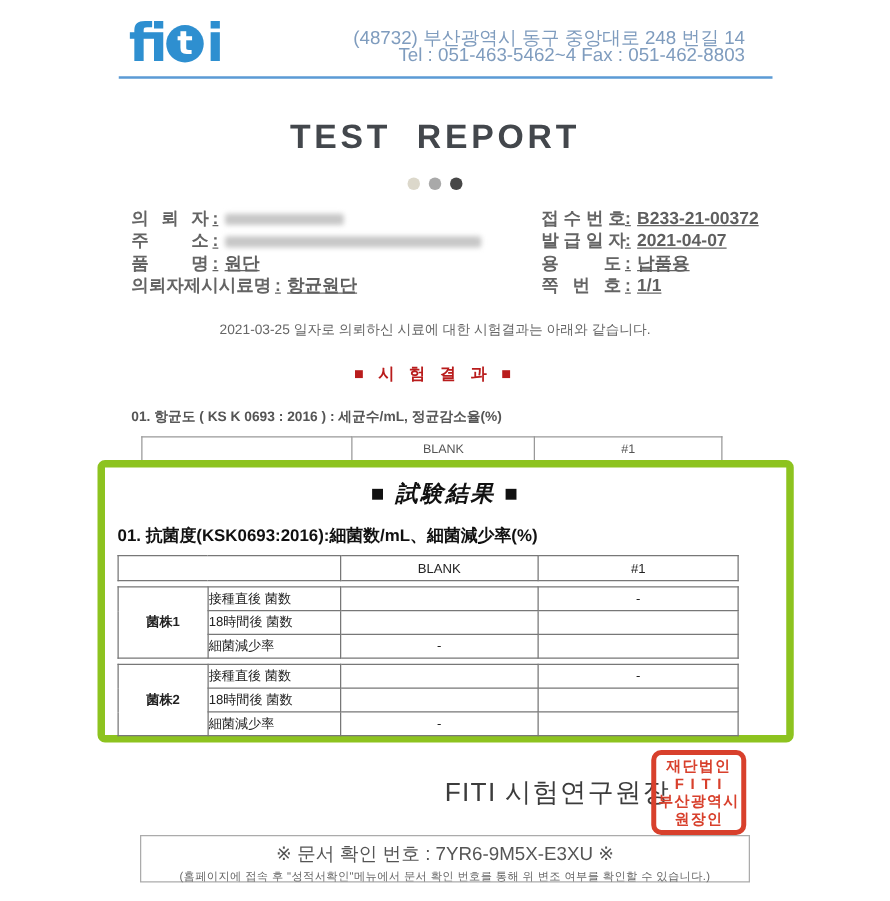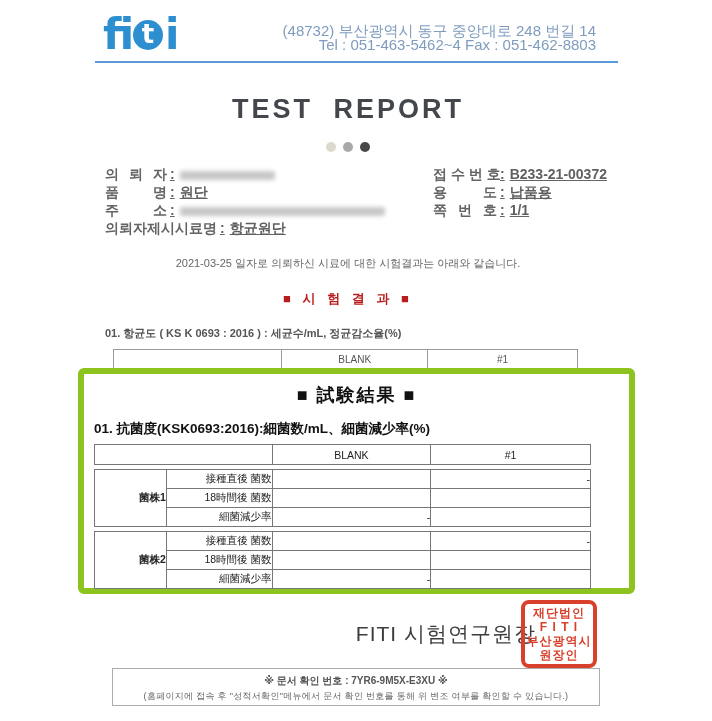--- a/index.html
+++ b/index.html
@@ -46,46 +46,46 @@
   .k-item { position:absolute; left:105px; top:326px; font-size:11px; font-weight:bold; color:#555; }
   .k-table { position:absolute; left:113px; top:349px; width:465px; border-collapse:collapse;
              font-size:10px; color:#555; table-layout:fixed; }
   .k-table td { border:1px solid #999; height:18px; text-align:center; padding:0; }
 
   
   .jp-box {
     position:absolute; left:78px; top:368px; width:545px; height:214px;
     background:#ffffff; border:6px solid #8dc31f; border-radius:6px; z-index:5; color:#111;
   }
-  .jp-title { margin-top:9px; text-align:center; font-size:18px; font-weight:bold; letter-spacing:2px; color:#111; }
+  .jp-title { margin-top:9px; text-align:center; font-size:18px; font-weight:bold; letter-spacing:2px; color:#111;font-style:italic; }
   .jp-item  { margin:13px 0 6px 10px; font-size:13.5px; font-weight:bold; color:#111; }
   .jp-table { margin-left:10px; width:497px; border-collapse:collapse; font-size:10.5px;
               color:#222; table-layout:fixed; }
-  .jp-table td { border:1px solid #777; height:18px; padding:0;text-align:right; }
+  .jp-table td { border:1px solid #777; height:18px; padding:0; }
   .jp-table .hdr td { height:19px; text-align:center; }
   .cell-c { text-align:center; }
   .cell-l { text-align:left; padding-left:8px; }
   .strain { text-align:center; font-weight:bold; }
 
   
   .sig { position:absolute; right:160px; top:620px; font-size:21px; color:#3c3c3c; letter-spacing:1px; z-index:6; }
   .seal {
     position:absolute; left:521px; top:600px; width:68px; height:60px;
     border:4px solid #d8402c; border-radius:8px; color:#d8402c; z-index:10;
     display:flex; flex-direction:column; justify-content:center; align-items:center;
     font-weight:bold; background:transparent;
   }
   .seal div { font-size:12px; line-height:14px; letter-spacing:1px; white-space:nowrap; }
 
   
   .footer-box {
     position:absolute; left:112px; top:668px; width:486px; height:36px;
     border:1px solid #ababab; text-align:center; background:#fff;
   }
-  .footer-line1 { margin-top:5px; font-size:10px; font-weight:bold; color:#555; }
+  .footer-line1 { margin-top:5px; font-size:15px; font-weight:normal; color:#555; }
   .footer-line2 { margin-top:2px; font-size:9px; color:#666; letter-spacing:0.3px; }
 </style>
 </head>
 <body>
 
 <div class="page">
 
   <div class="logo">
     <svg width="110" height="46" viewBox="0 0 110 46">
       <text x="0" y="37" class="logo-fi">fi</text>
@@ -105,33 +105,36 @@
     <div class="dot dot-1"></div>
     <div class="dot dot-2"></div>
     <div class="dot dot-3"></div>
   </div>
 
   <div class="info-left">
     <div class="info-row">
       <span class="lbl">의 뢰 자</span><span class="colon">:</span><span class="redacted redacted-short"></span>
     </div>
     <div class="info-row">
+      <span class="lbl">주  소</span><span class="colon">:</span><span class="redacted redacted-long"></span>
+    </div>
+    <div class="info-row">
       <span class="lbl">품  명</span><span class="colon">:</span><span class="val">원단</span>
     </div>
     <div class="info-row">
-      <span class="lbl">주  소</span><span class="colon">:</span><span class="redacted redacted-long"></span>
-    </div>
-    <div class="info-row">
       <span class="lbl lbl-wide">의뢰자제시시료명</span><span class="colon">:</span><span class="val">항균원단</span>
     </div>
   </div>
 
   <div class="info-right">
     <div class="info-row">
       <span class="lbl" style="width:64px">접 수 번 호</span><span class="colon">:</span><span class="val">B233-21-00372</span>
+    </div>
+    <div class="info-row">
+      <span class="lbl" style="width:64px">발 급 일 자</span><span class="colon">:</span><span class="val">2021-04-07</span>
     </div>
     <div class="info-row">
       <span class="lbl" style="width:64px">용  도</span><span class="colon">:</span><span class="val">납품용</span>
     </div>
     <div class="info-row">
       <span class="lbl" style="width:64px">쪽 번 호</span><span class="colon">:</span><span class="val">1/1</span>
     </div>
   </div>
 
   <div class="statement">2021-03-25 일자로 의뢰하신 시료에 대한 시험결과는 아래와 같습니다.</div>

